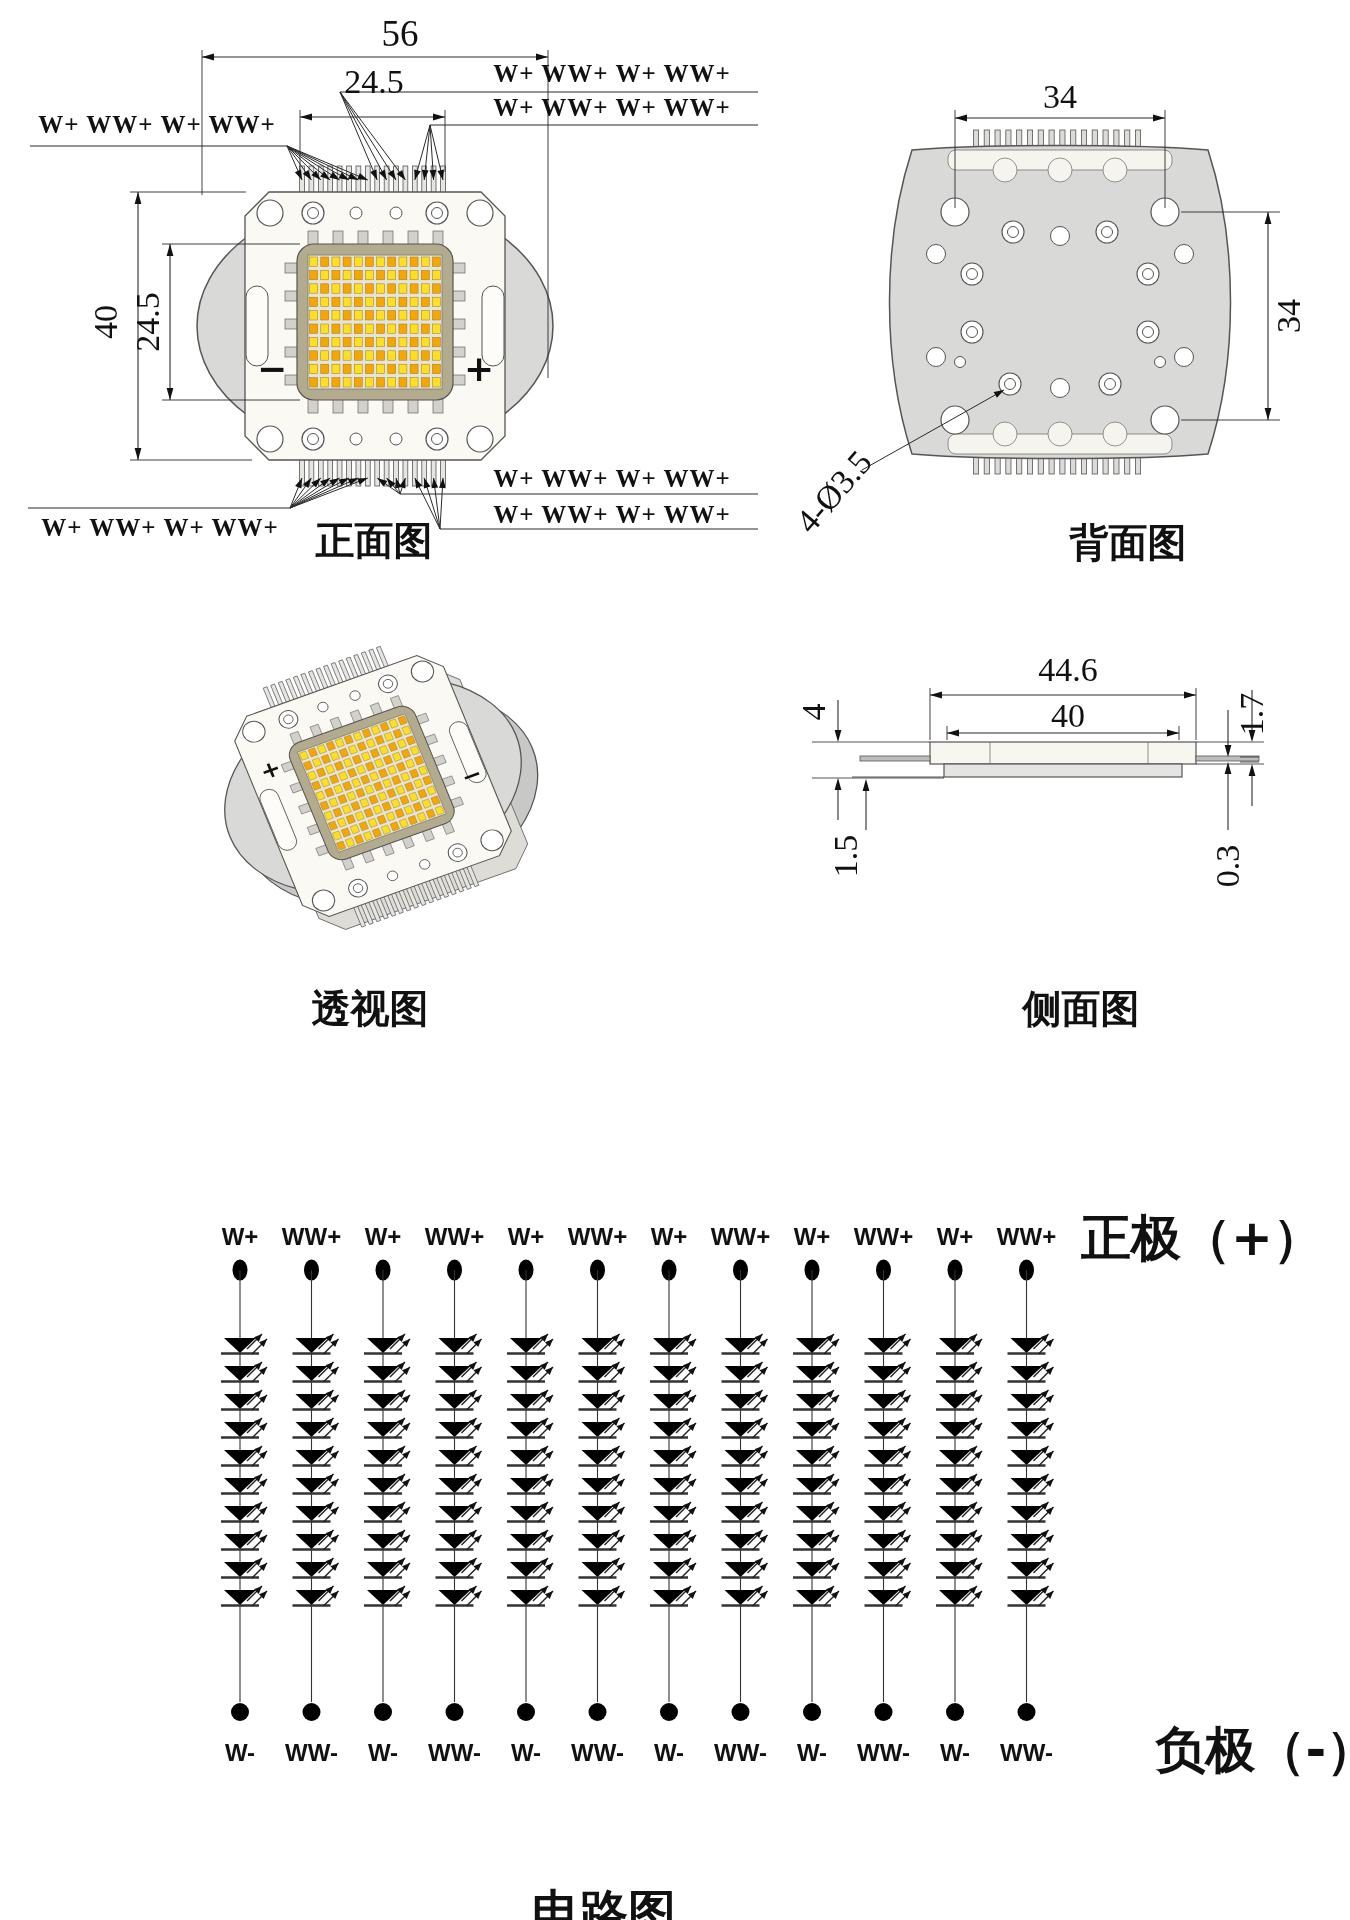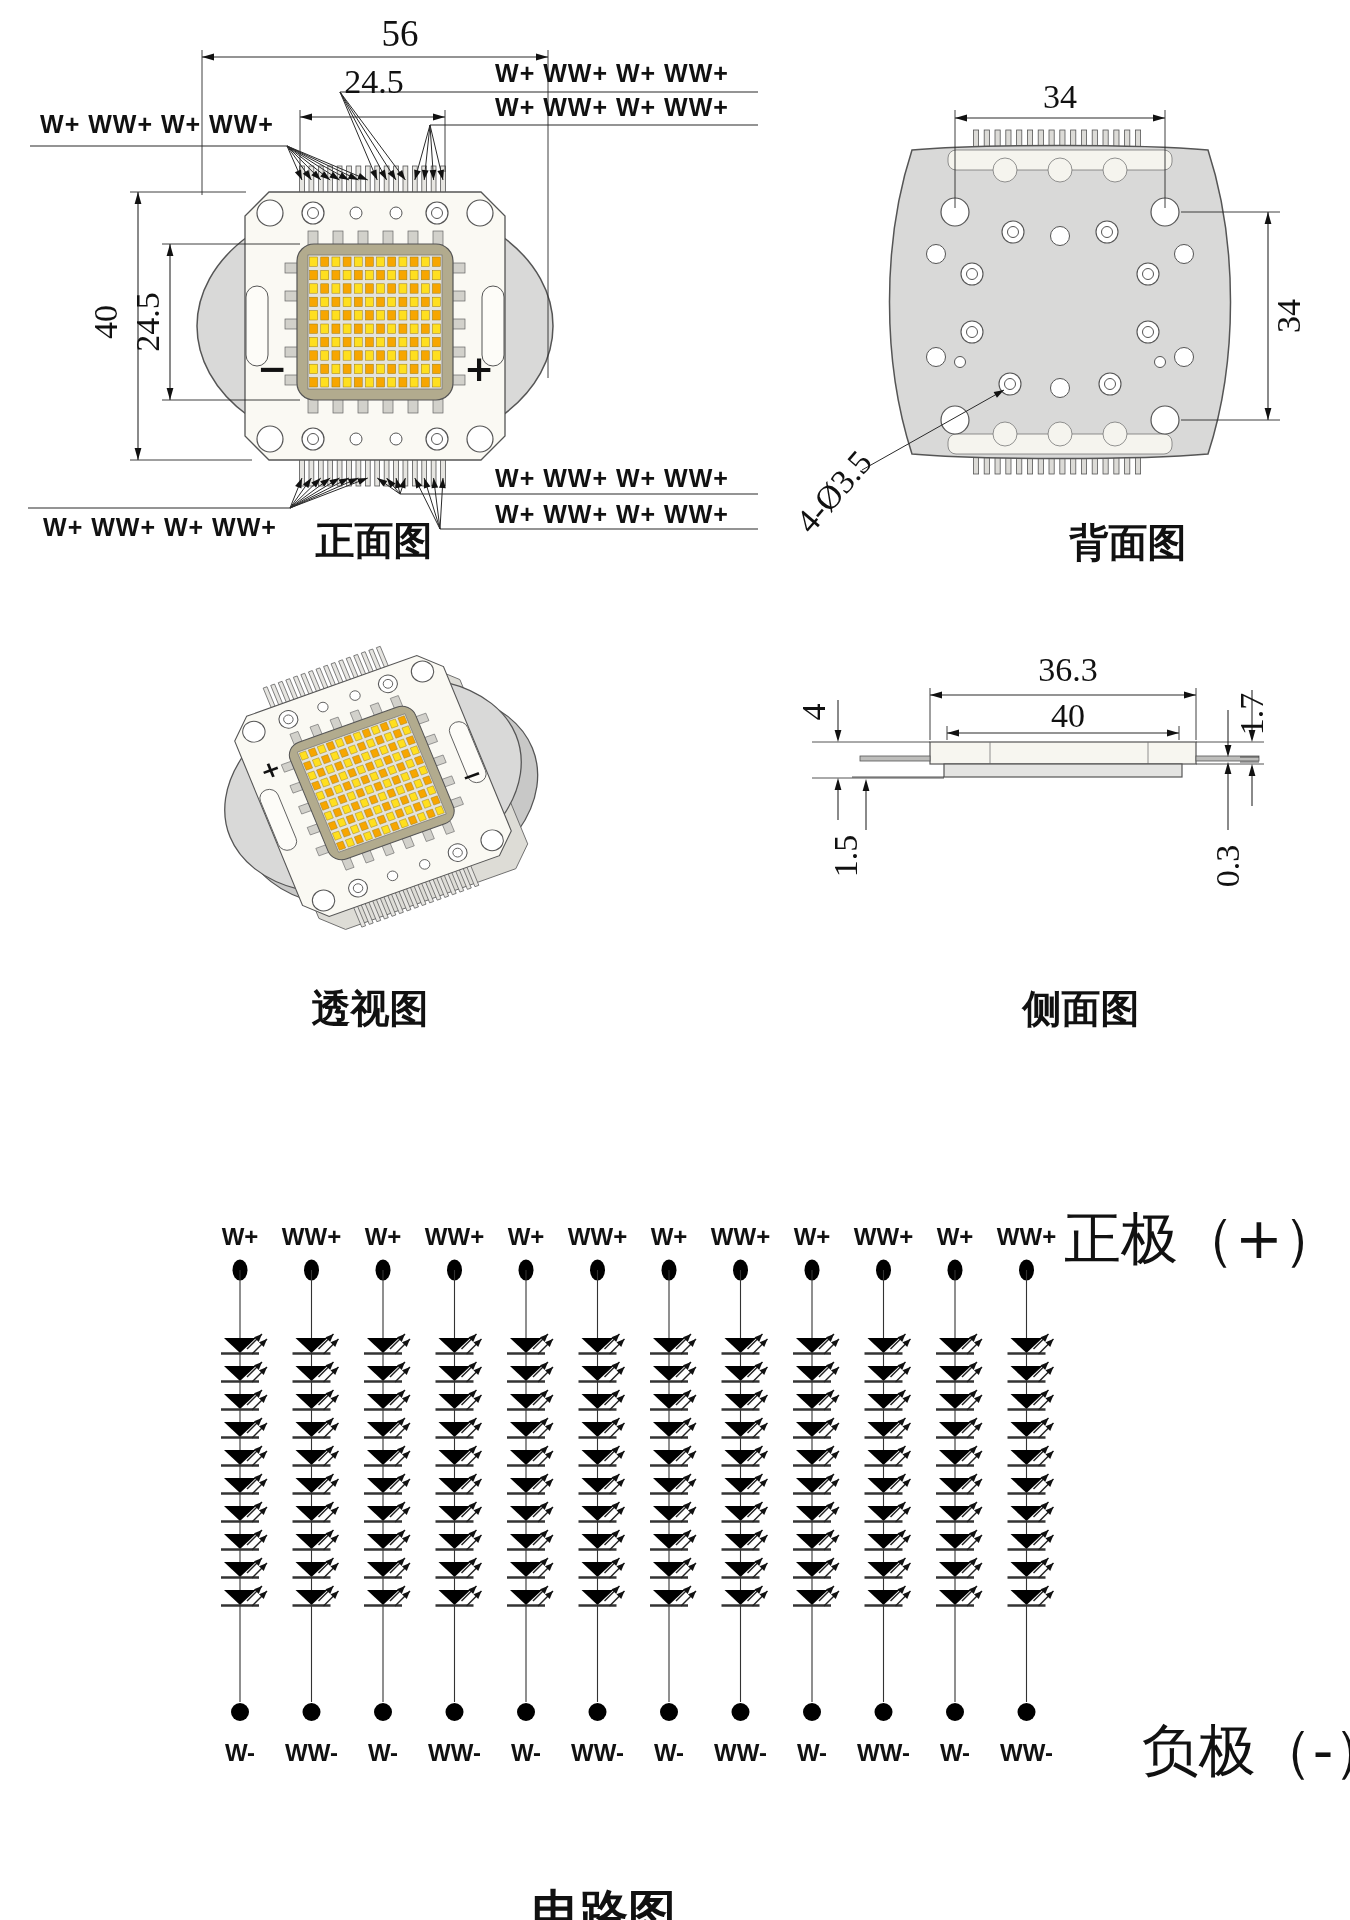--- a/index.html
+++ b/index.html
@@ -4,25 +4,25 @@
 <style>
   html,body{margin:0;padding:0;background:#fff;}
   .canvas{position:relative;width:1350px;height:1920px;background:#ffffff;overflow:hidden;
           font-family:"Liberation Sans",sans-serif;color:#111;}
   .canvas svg{position:absolute;left:0;top:0;}
   .lbl{position:absolute;transform:translate(-50%,-50%);white-space:nowrap;color:#111;line-height:1;}
   .dim{font-family:"Liberation Serif",serif;font-size:34px;}
   .dim.big{font-size:37px;}
   .rot90{transform:translate(-50%,-50%) rotate(-90deg);}
   .rot49{transform:translate(-50%,-50%) rotate(-49deg);}
-  .lead{font-size:25px;font-weight:600;letter-spacing:1px;font-family:Liberation Sans, sans-serif;}
+  .lead{font-size:25px;font-weight:600;letter-spacing:1px;font-family:Liberation Serif, serif;}
   .cap{font-size:39px;font-weight:700;font-family:"DejaVu Sans","Liberation Sans",sans-serif;}
   .cap.big{font-size:48px;}
   .sign{font-size:36px;font-weight:700;font-family:"DejaVu Sans",sans-serif;}
-  .pole{font-size:57px;font-weight:400;font-family:"DejaVu Sans","Liberation Sans",sans-serif;}
+  .pole{font-size:50px;font-weight:700;font-family:"DejaVu Sans","Liberation Sans",sans-serif;}
   .term{font-size:24px;font-weight:600;font-family:"Liberation Sans",sans-serif;}
 </style>
 </head>
 <body>
 
 <div class="canvas">
 
   <svg id="art" width="1350" height="1920" viewBox="0 0 1350 1920">
       <g transform="translate(375,326)">
         <ellipse cx="0" cy="0" rx="178" ry="128" fill="#d9d9d8" stroke="#555" stroke-width="1.5"></ellipse>
@@ -1416,21 +1416,21 @@
   <div class="lbl sign" style="left:479px;top:369px">+</div>
   <div class="lbl cap" style="left:374px;top:540px">正面图</div>
 
   <div class="lbl dim" style="left:1060px;top:97px">34</div>
   <div class="lbl dim rot90" style="left:1289px;top:316px">34</div>
   <div class="lbl dim rot49" style="left:834px;top:492px">4-Ø3.5</div>
   <div class="lbl cap" style="left:1128px;top:542px">背面图</div>
 
   <div class="lbl cap" style="left:370px;top:1008px">透视图</div>
 
-  <div class="lbl dim" style="left:1068px;top:670px">36.3</div>
+  <div class="lbl dim" style="left:1068px;top:670px">44.6</div>
   <div class="lbl dim" style="left:1068px;top:716px">40</div>
   <div class="lbl dim rot90" style="left:814px;top:712px">4</div>
   <div class="lbl dim rot90" style="left:1252px;top:714px">1.7</div>
   <div class="lbl dim rot90" style="left:846px;top:856px">1.5</div>
   <div class="lbl dim rot90" style="left:1228px;top:866px">0.3</div>
   <div class="lbl cap" style="left:1081px;top:1008px">侧面图</div>
 
   <div class="lbl pole" style="left:1202px;top:1238px">正极（+）</div>
   <div class="lbl pole" style="left:1266px;top:1750px">负极（-）</div>
   <div class="lbl cap big" style="left:604px;top:1912px">电路图</div>

